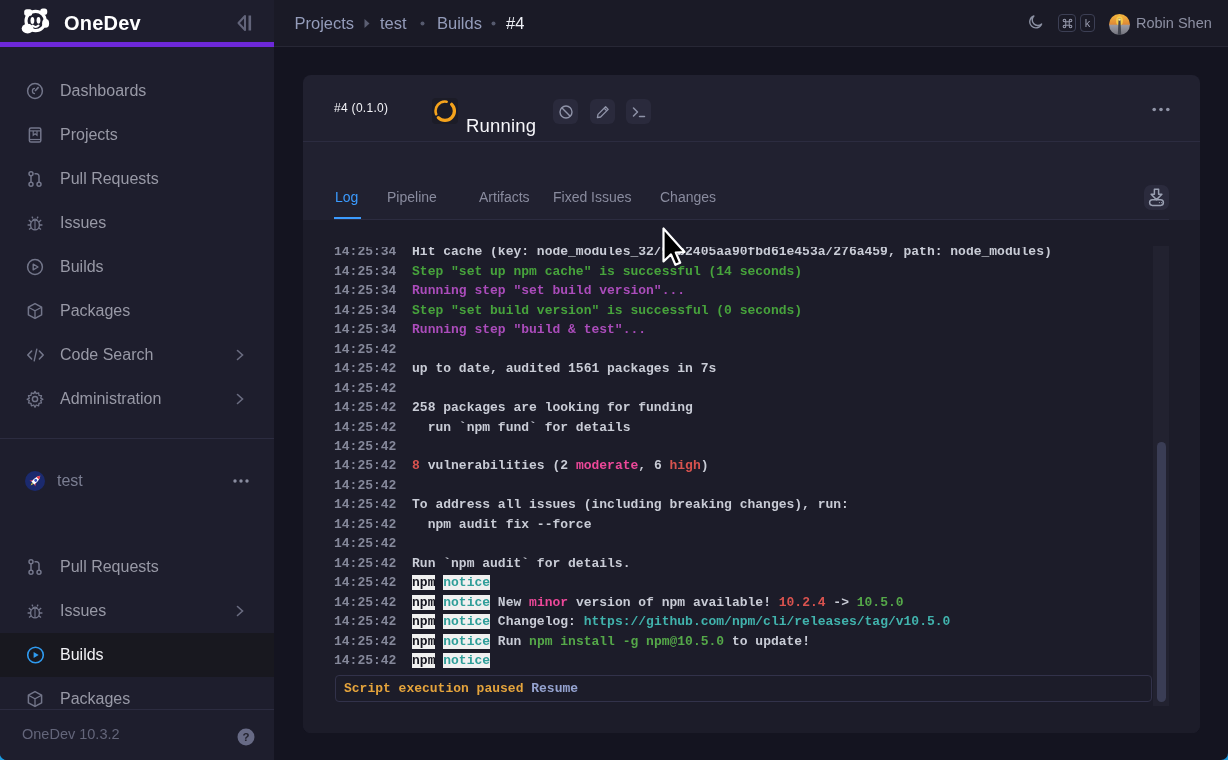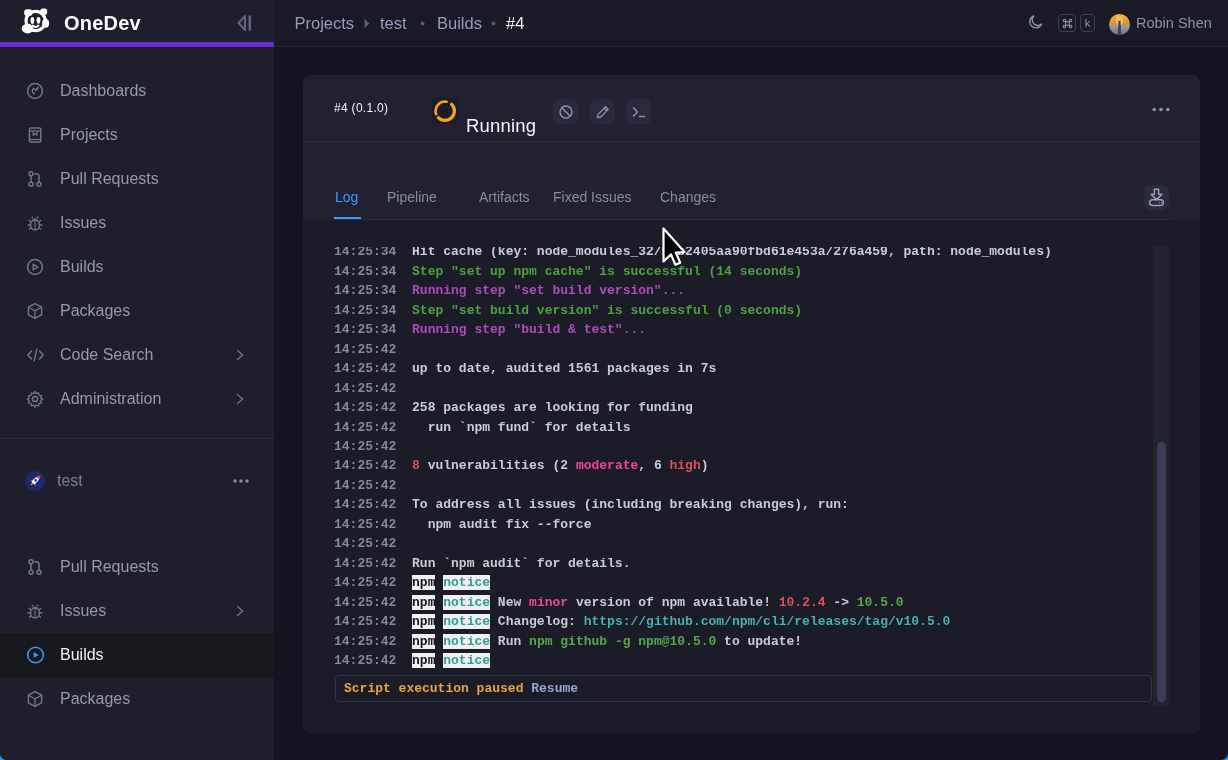--- a/index.html
+++ b/index.html
@@ -235,20 +235,27 @@
         </svg>
       <span class="txt" style="color:#f2f2f6">Builds</span>
     </div>
     <div class="mi" style="top:677px">
       <svg class="ic" width="18" height="18" viewBox="0 0 18 18" fill="none" stroke="#73768a" stroke-width="1.5">
           <path d="M9 1.6 L15.6 5.2 V12.8 L9 16.4 L2.4 12.8 V5.2 Z" stroke-linejoin="round"></path>
           <path d="M2.4 5.2 L9 8.8 L15.6 5.2 M9 8.8 V16.4" stroke-width="1.3"></path>
         </svg>
       <span class="txt">Packages</span>
     </div>
+    <div id="sfoot">
+      <span class="ver">OneDev 10.3.2</span>
+      <svg style="position:absolute;left:237px;top:18px" width="18" height="18" viewBox="0 0 18 18">
+          <circle cx="9" cy="9" r="8.5" fill="#676a85"></circle>
+          <text x="9" y="13.1" text-anchor="middle" font-family="Liberation Sans" font-size="11.5" font-weight="bold" fill="#23232f">?</text>
+        </svg>
+    </div>
   </div>
   <div id="card">
     <div id="logarea"></div>
     <div id="cardhead">
       <span id="title">#4 (0.1.0)</span>
       <div style="position:absolute;left:129px;top:23px;width:26px;height:26px;background:#1c1c27;border-radius:4px;"></div>
       <svg style="position:absolute;left:130px;top:24px" width="24" height="24" viewBox="0 0 24 24" fill="none" stroke="#f5a31c" stroke-width="3.3" stroke-linecap="round">
         <path d="M18.65 5.35 A9.4 9.4 0 1 1 5.35 18.65"></path>
         <path d="M3.17 15.2 A9.4 9.4 0 0 1 13.63 2.74" stroke-width="2.6"></path>
       </svg>
@@ -306,21 +313,21 @@
 <span class="ts">14:25:42</span>
 <span class="ts">14:25:42</span>  <span class="lr">8</span> vulnerabilities (2 <span class="lo">moderate</span>, 6 <span class="lr">high</span>)
 <span class="ts">14:25:42</span>
 <span class="ts">14:25:42</span>  To address all issues (including breaking changes), run:
 <span class="ts">14:25:42</span>    npm audit fix --force
 <span class="ts">14:25:42</span>
 <span class="ts">14:25:42</span>  Run `npm audit` for details.
 <span class="ts">14:25:42</span>  <span class="bnpm">npm</span> <span class="bnot">notice</span>
 <span class="ts">14:25:42</span>  <span class="bnpm">npm</span> <span class="bnot">notice</span> New <span class="lo">minor</span> version of npm available! <span class="lr">10.2.4</span> -&gt; <span class="lg2">10.5.0</span>
 <span class="ts">14:25:42</span>  <span class="bnpm">npm</span> <span class="bnot">notice</span> Changelog: <span class="lt">https://github.com/npm/cli/releases/tag/v10.5.0</span>
-<span class="ts">14:25:42</span>  <span class="bnpm">npm</span> <span class="bnot">notice</span> Run <span class="lg2">npm github -g npm@10.5.0</span> to update!
+<span class="ts">14:25:42</span>  <span class="bnpm">npm</span> <span class="bnot">notice</span> Run <span class="lg2">npm install -g npm@10.5.0</span> to update!
 <span class="ts">14:25:42</span>  <span class="bnpm">npm</span> <span class="bnot">notice</span></div>
       </div>
     <div id="paused"><span class="t1">Script execution paused</span> <span class="t2">Resume</span></div>
     <div id="sbtrack"></div>
     <div id="sbthumb"></div>
   </div>
   <svg id="cursor" style="position:absolute;left:662px;top:227px" width="26" height="42" viewBox="0 0 26 42">
     <path d="M1.5 1.5 L1.5 34.5 L9.0 27.4 L13.4 37.8 L18.2 35.7 L13.8 25.6 L22.5 25.0 Z" fill="#000" stroke="#fff" stroke-width="2.2" stroke-linejoin="round"></path>
   </svg>
 </div>

